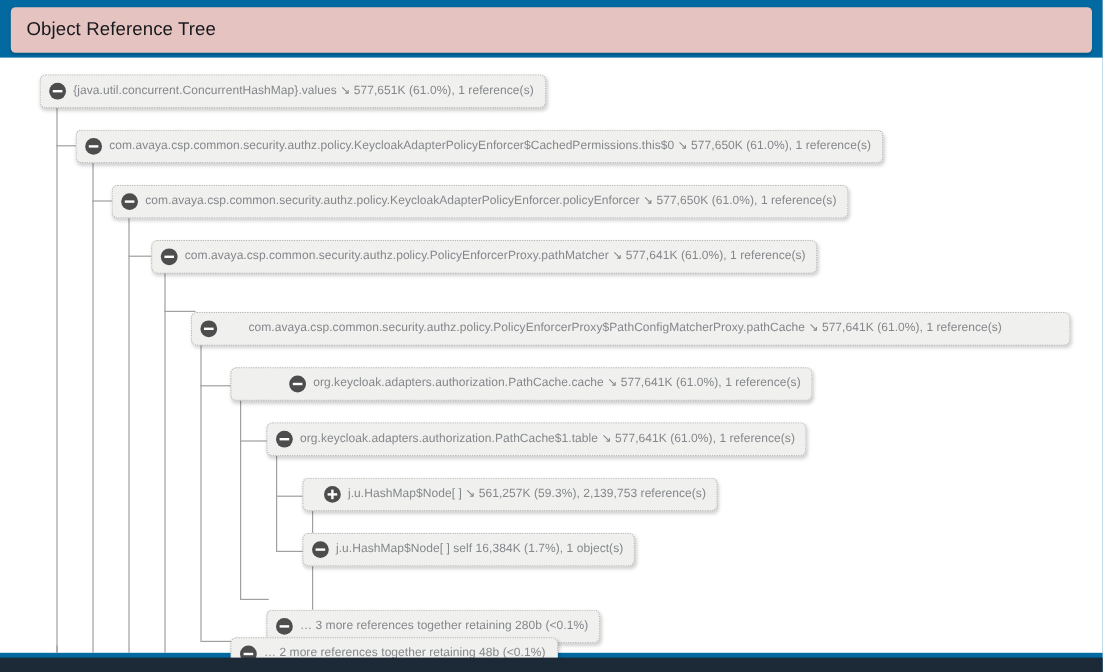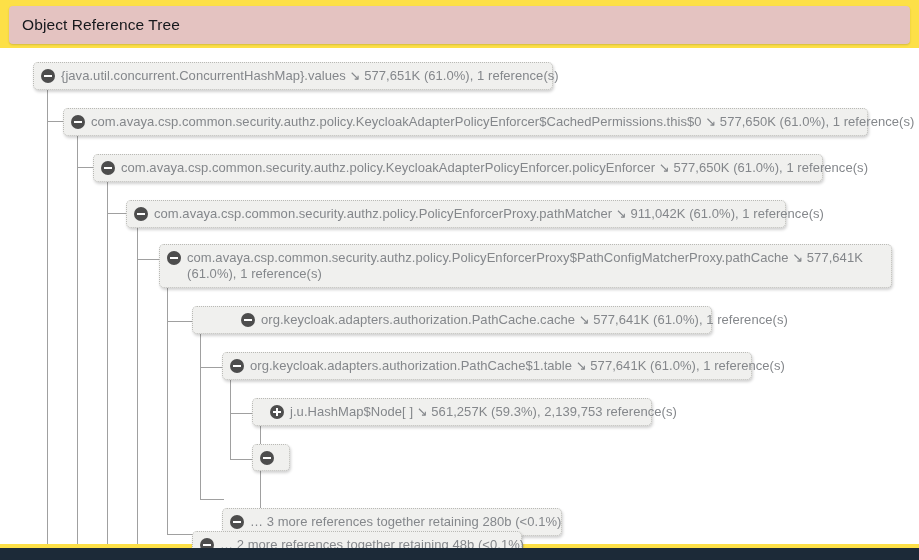--- a/index.html
+++ b/index.html
@@ -6,21 +6,21 @@
   html, body {
     margin: 0; padding: 0;
     width: 919px; height: 560px;
     background: #ffffff;
     font-family: "Liberation Sans", sans-serif;
     overflow: hidden;
   }
   #app {
     position: relative;
     width: 919px; height: 560px;
-    background: #fde047;
+    background: #0369a1;
   }
 
   
   .header-bar {
     position: absolute;
     left: 9px; top: 6px;
     width: 901px; height: 38px;
     background: #e4c3c1;
     border-radius: 4px;
     box-shadow: 0 1px 2px rgba(0,0,0,0.16);
@@ -79,21 +79,21 @@
     background: #ffffff;
   }
   .node-icon.plus::after {
     content: "";
     position: absolute;
     left: 6px; top: 3px;
     width: 2px; height: 8px;
     background: #ffffff;
   }
   .node-label {
-    font-size: 13px;
+    font-size: 10px;
     color: #84878b;
     white-space: normal;
     word-break: normal;
     letter-spacing: 0.05px;
   }
   .node.wrap .node-label { white-space: normal; }
   .node:not(.wrap) .node-label { white-space: nowrap; }
 
   
   .bottom-bar {
@@ -153,24 +153,24 @@
       <span class="node-label">com.avaya.csp.common.security.authz.policy.KeycloakAdapterPolicyEnforcer$CachedPermissions.this$0 ↘ 577,650K (61.0%), 1 reference(s)</span>
     </div>
 
     <div class="node" style="left:93px; top:106px; max-width:730px;">
       <span class="node-icon"></span>
       <span class="node-label">com.avaya.csp.common.security.authz.policy.KeycloakAdapterPolicyEnforcer.policyEnforcer ↘ 577,650K (61.0%), 1 reference(s)</span>
     </div>
 
     <div class="node" style="left:126px; top:152px; max-width:660px;">
       <span class="node-icon"></span>
-      <span class="node-label">com.avaya.csp.common.security.authz.policy.PolicyEnforcerProxy.pathMatcher ↘ 911,042K (61.0%), 1 reference(s)</span>
-    </div>
-
-    <div class="node wrap" style="left:159px; top:196px; width:733px;">
+      <span class="node-label">com.avaya.csp.common.security.authz.policy.PolicyEnforcerProxy.pathMatcher ↘ 577,641K (61.0%), 1 reference(s)</span>
+    </div>
+
+    <div class="node wrap" style="left:159px; top:212px; width:733px;gap:20px;">
       <span class="node-icon"></span>
       <span class="node-label">com.avaya.csp.common.security.authz.policy.PolicyEnforcerProxy$PathConfigMatcherProxy.pathCache ↘ 577,641K (61.0%), 1 reference(s)</span>
     </div>
 
     <div class="node" style="left:192px; top:258px; max-width:520px;padding-left:48px;">
       <span class="node-icon"></span>
       <span class="node-label">org.keycloak.adapters.authorization.PathCache.cache ↘ 577,641K (61.0%), 1 reference(s)</span>
     </div>
 
     <div class="node" style="left:222px; top:304px; max-width:530px;">
@@ -178,20 +178,21 @@
       <span class="node-label">org.keycloak.adapters.authorization.PathCache$1.table ↘ 577,641K (61.0%), 1 reference(s)</span>
     </div>
 
     <div class="node" style="left:252px; top:350px; max-width:400px;padding-left:17px;">
       <span class="node-icon plus"></span>
       <span class="node-label">j.u.HashMap$Node[ ] ↘ 561,257K (59.3%), 2,139,753 reference(s)</span>
     </div>
 
     <div class="node" style="left:252px; top:396px; max-width:340px;">
       <span class="node-icon"></span>
+      <span class="node-label">j.u.HashMap$Node[ ] self 16,384K (1.7%), 1 object(s)</span>
     </div>
 
     <div class="node" style="left:222px; top:460px; max-width:340px;">
       <span class="node-icon"></span>
       <span class="node-label">… 3 more references together retaining 280b (&lt;0.1%)</span>
     </div>
 
     <div class="node" style="left:192px; top:483px; max-width:330px;">
       <span class="node-icon"></span>
       <span class="node-label">… 2 more references together retaining 48b (&lt;0.1%)</span>

